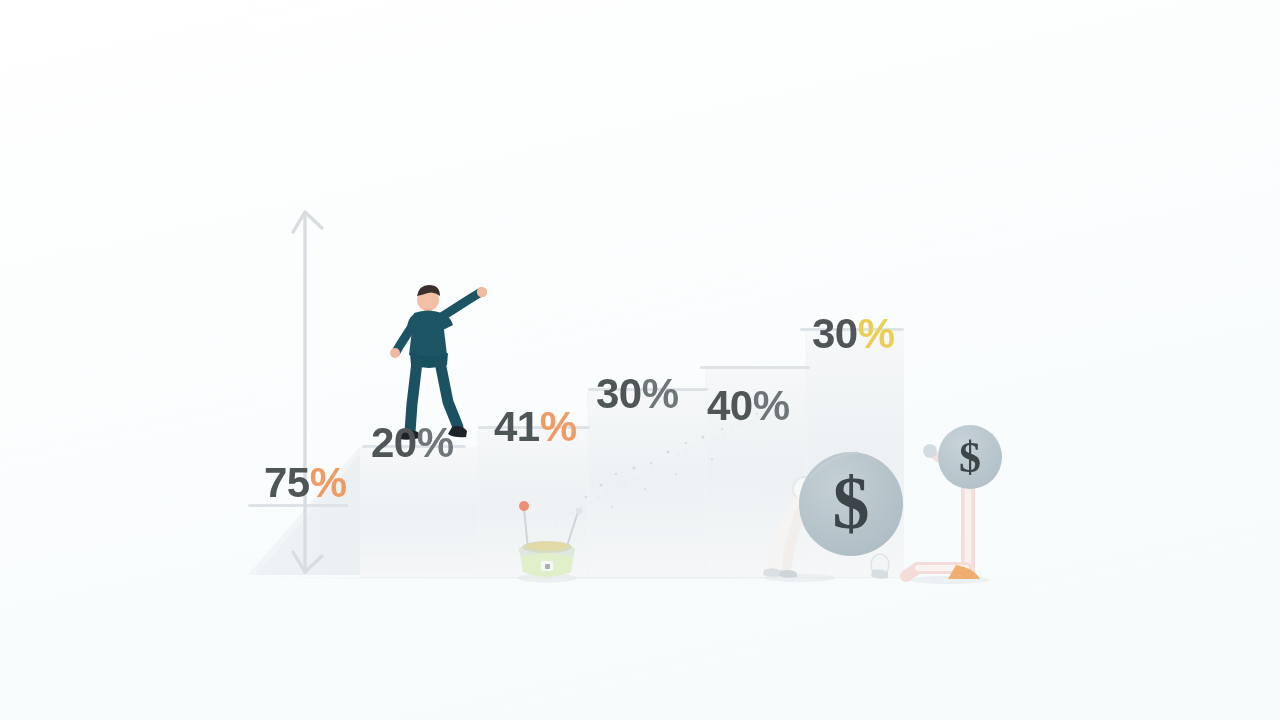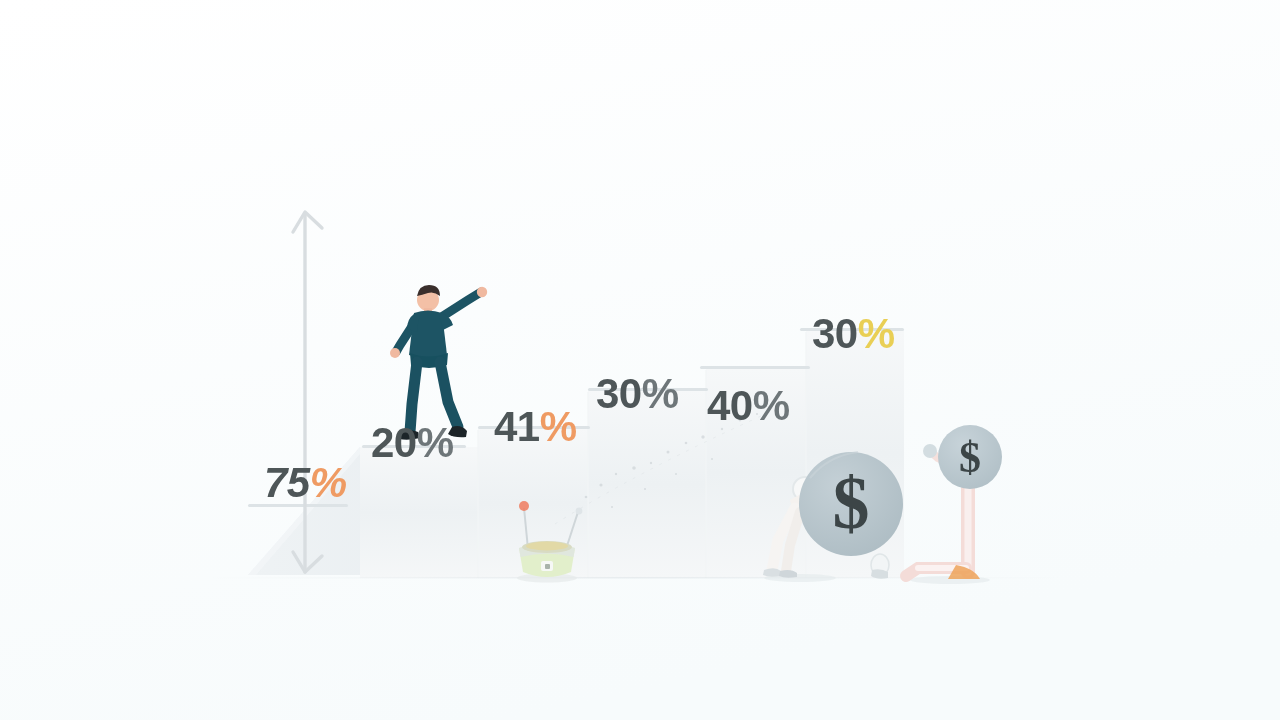--- a/index.html
+++ b/index.html
@@ -274,21 +274,21 @@
       <path d="M966 470 L938 458 L931 452" stroke="#f5e0dc" stroke-width="8" stroke-linecap="round" fill="none"></path>
       <circle cx="930" cy="451" r="7" fill="#d3dde1"></circle>
       <path d="M968 470 L996 462" stroke="#f5e0dc" stroke-width="8" stroke-linecap="round" fill="none"></path>
 
       <circle cx="970" cy="457" r="32" fill="url(#coinGrad2)"></circle>
       <text x="970" y="472" text-anchor="middle" font-family="'Liberation Serif', serif" font-size="44" font-weight="700" fill="#3c4547">$</text>
     </g>
 
   </svg>
 
-  <div class="pct" style="left:264px; top:462px;font-style:italic;">
+  <div class="pct" style="left:264px; top:462px;">
     <span>75</span><span class="sym-orange">%</span>
   </div>
 
   <div class="pct" style="left:371px; top:422px;">
     <span>20</span><span class="sym-gray">%</span>
   </div>
 
   <div class="pct" style="left:494px; top:406px;">
     <span>41</span><span class="sym-orange">%</span>
   </div>

